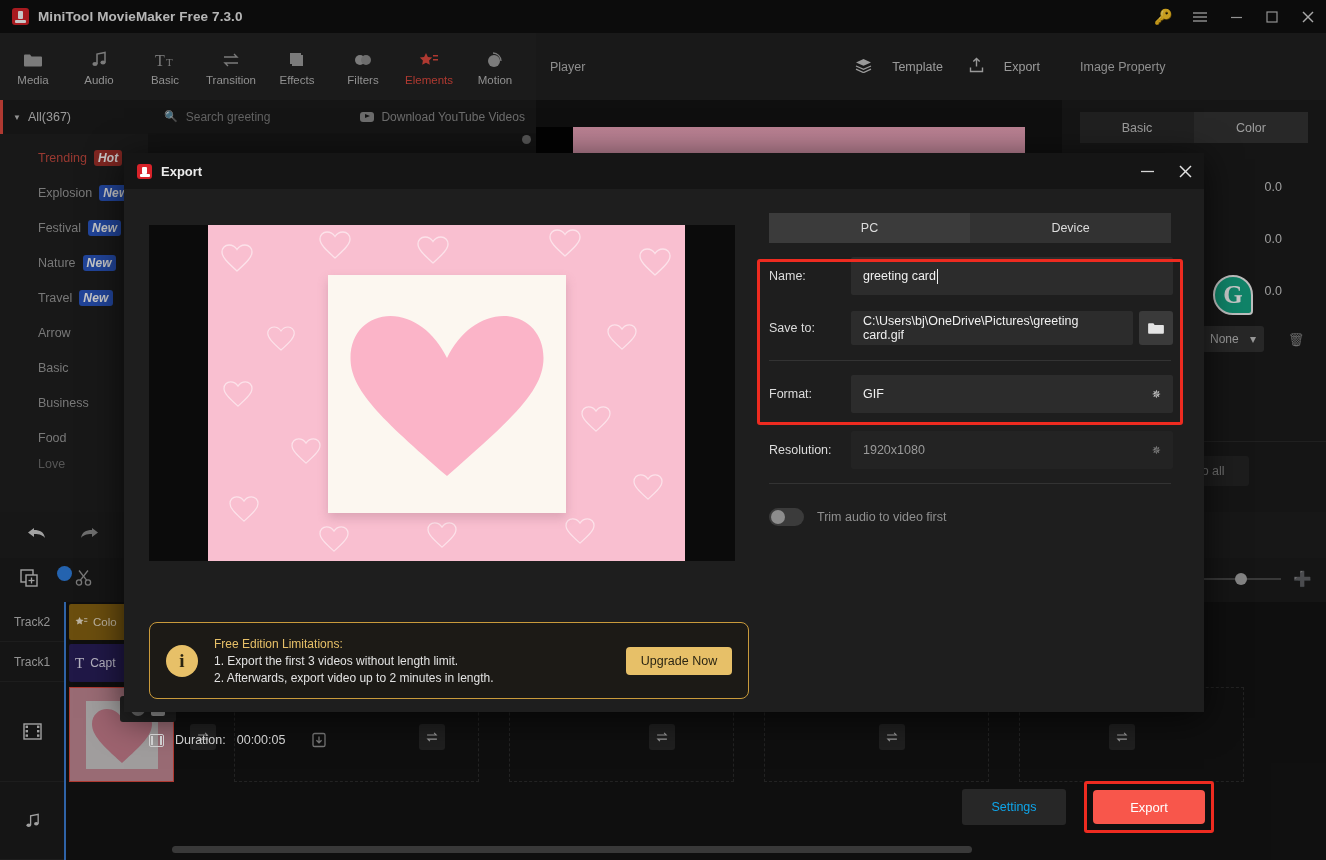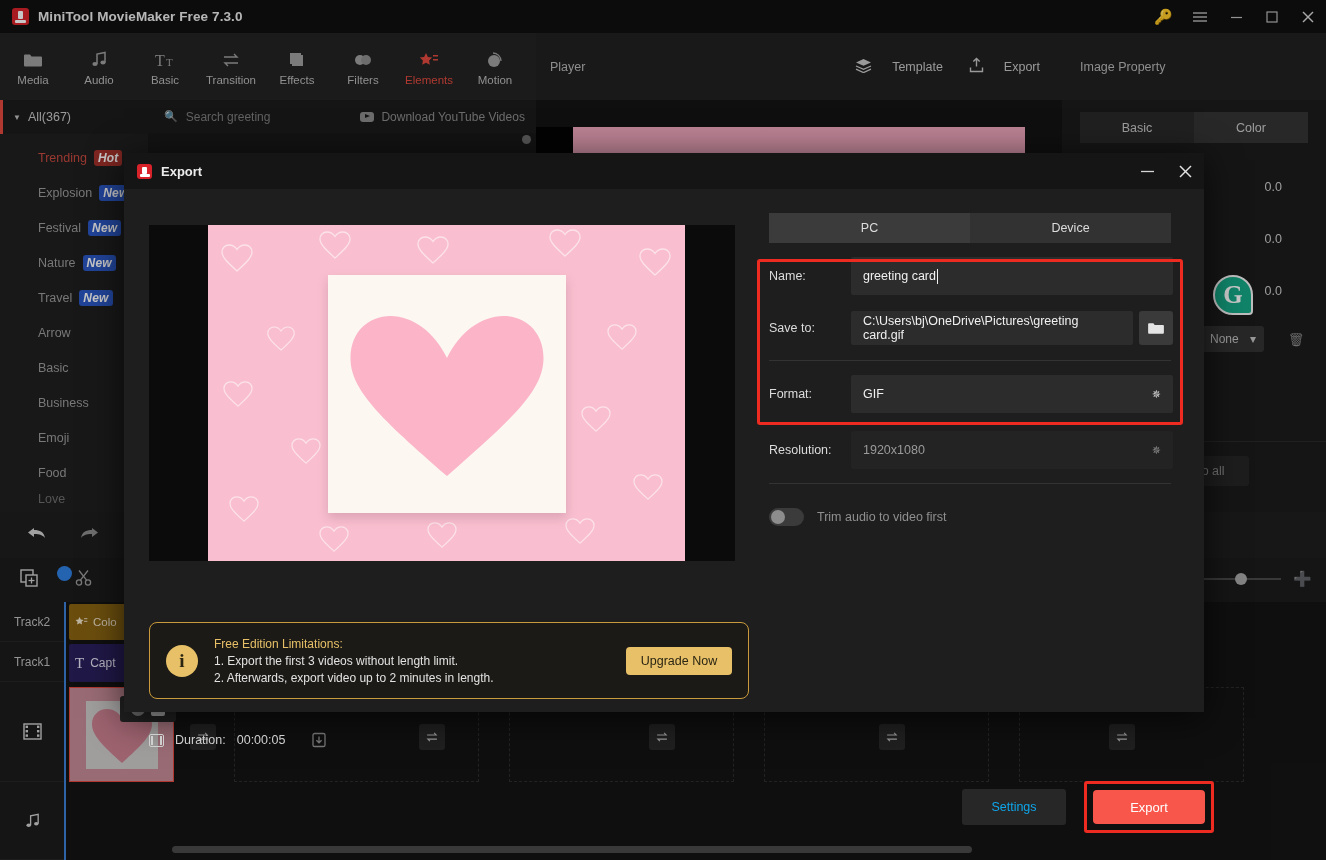--- a/index.html
+++ b/index.html
@@ -507,23 +507,20 @@
         <span class="badge new">New</span>
       </div>
       <div class="cat">
         <span>Arrow</span>
       </div>
       <div class="cat">
         <span>Basic</span>
       </div>
       <div class="cat">
         <span>Business</span>
-      </div>
-      <div class="cat">
-        <span>Emoji</span>
       </div>
       <div class="cat">
         <span>Food</span>
       </div>
       <div class="cat" style="height:18px;overflow:hidden;color:#6e6e6e">
         <span>Love</span>
       </div>
     </div>
   </div>
 

